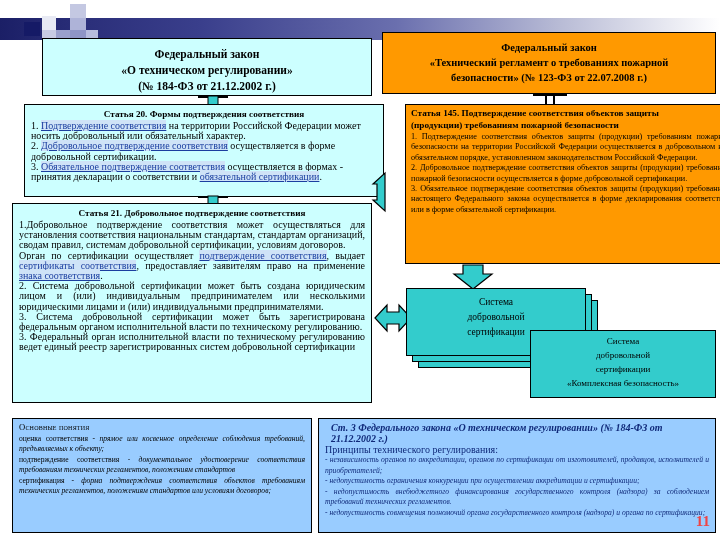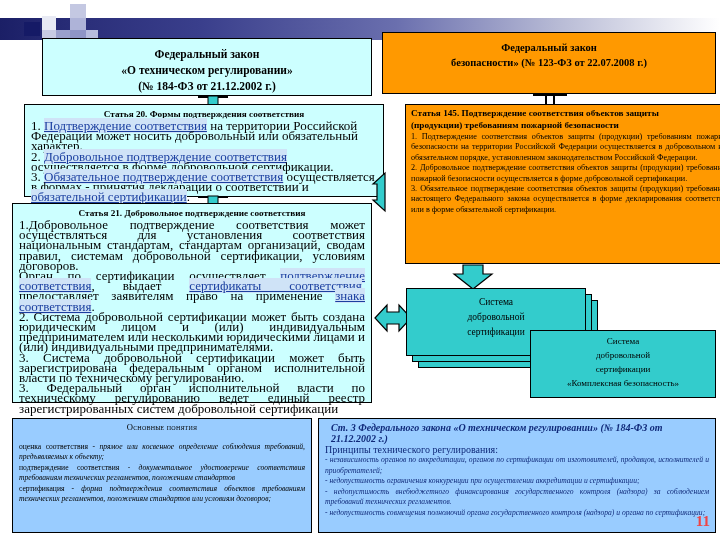--- a/index.html
+++ b/index.html
@@ -35,21 +35,21 @@
     text-align:center;font-weight:bold;color:#000;
     font-size:11.5px;line-height:16px;padding-top:7px;
   }
   .hdr .ln{display:block;}
 
   .arttitle{
     text-align:center;font-weight:bold;font-size:9.2px;line-height:11px;
     margin:0 0 1px 0;
   }
   .arttitle.left-al{text-align:left;}
-  .body-txt{font-size:13px;line-height:10.2px;color:#000;}
+  .body-txt{font-size:10px;line-height:10.2px;color:#000;}
   .body-txt p{margin:0;}
   .just{text-align:justify;text-align-last:left;}
   a.lnk{
     color:#1b3fa0;background:#cfe3f7;text-decoration:underline;
   }
   
   #fz184{left:42px;top:38px;width:330px;height:58px;}
   #fz123{left:382px;top:32px;width:334px;height:62px;}
   #fz123 .hdr{font-size:10.5px;line-height:15px;}
 
@@ -63,22 +63,22 @@
   
   #sys-shadow2{left:418px;top:300px;width:180px;height:68px;}
   #sys-shadow1{left:412px;top:294px;width:180px;height:68px;}
   #sys1{left:406px;top:288px;width:180px;height:68px;}
   #sys1 .t{text-align:center;font-size:9.5px;line-height:15px;padding-top:6px;}
   #sys2{left:530px;top:330px;width:186px;height:68px;}
   #sys2 .t{text-align:center;font-size:9px;line-height:14px;padding-top:3px;}
 
   
   #concepts{left:12px;top:418px;width:300px;height:115px;padding:3px 6px;}
-  #concepts .h{text-align:center;font-size:8.6px;line-height:11px;font-weight:normal;
-               font-variant:small-caps;letter-spacing:.2px;margin-bottom:9px;}
+  #concepts .h{font-size:8.6px;line-height:11px;font-weight:normal;
+               font-variant:small-caps;letter-spacing:.2px;margin-bottom:1px;}
   #concepts .body-txt{font-size:7.6px;line-height:10.4px;}
   .it{font-style:italic;}
 
   #principles{left:318px;top:418px;width:398px;height:115px;padding:3px 6px;}
   #principles .body-txt{font-size:7.6px;line-height:10.6px;color:#102a7a;}
   #principles .h1{font-style:italic;font-weight:bold;font-size:10px;line-height:11px;
                   color:#102a7a;padding-left:6px;}
   #principles .h2{font-weight:normal;font-size:10px;line-height:11px;color:#102a7a;}
   #principles .li{font-style:italic;}
 
@@ -107,20 +107,21 @@
   <div class="hdr">
     <span class="ln">Федеральный закон</span>
     <span class="ln">«О техническом регулировании»</span>
     <span class="ln">(№ 184-ФЗ от 21.12.2002 г.)</span>
   </div>
 </div>
 
 <div class="box orange" id="fz123">
   <div class="hdr">
     <span class="ln">Федеральный закон</span>
+    <span class="ln">«Технический регламент о требованиях пожарной</span>
     <span class="ln">безопасности»    (№ 123-ФЗ от 22.07.2008 г.)</span>
   </div>
 </div>
 
 <svg class="arrow" style="left:198px;top:94px;" width="30" height="14">
   <polygon points="0,2 30,2 30,4 20,4 20,13 10,13 10,4 0,4" fill="#000"></polygon>
   <rect x="10" y="2" width="10" height="11" fill="#33cccc" stroke="#000" stroke-width="1"></rect>
 </svg>
 
 <svg class="arrow" style="left:533px;top:92px;" width="34" height="14">

